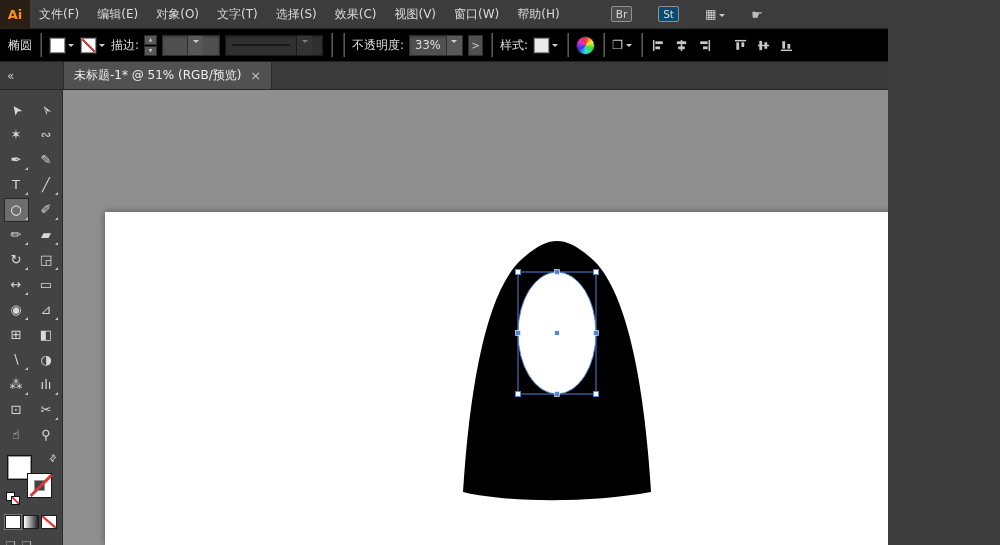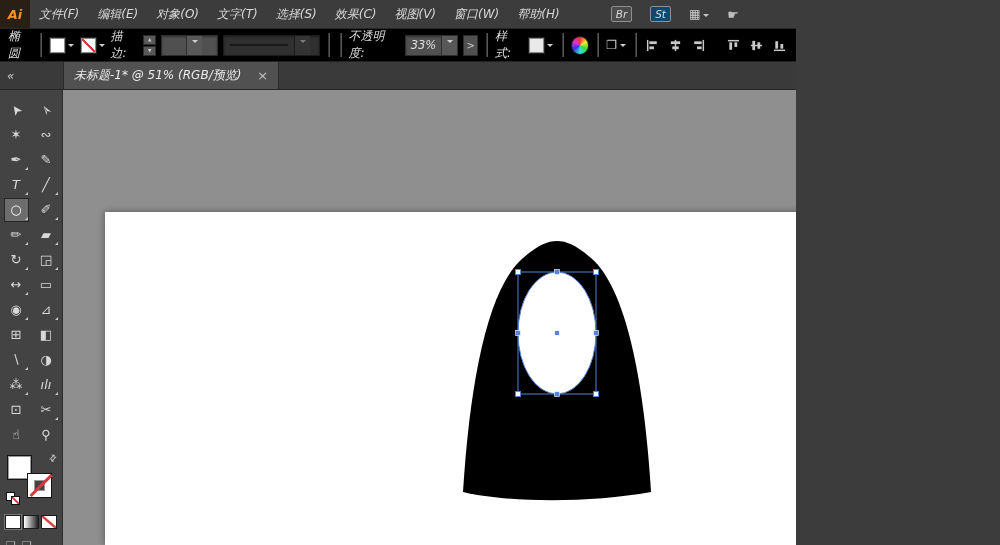--- a/index.html
+++ b/index.html
@@ -1,26 +1,26 @@
 <!DOCTYPE html>
 <html style="--c-selection: #5585d6; --c-artwork: #000000; --c-artboard: #ffffff; --c-canvas_bg: #8f8f8f; --c-panel_bg: #434343; --c-bar_bg: #3c3c3c; --c-none_red: #d63a3a; --c-logo_orange: #ff8f1f;"><head>
 <meta charset="utf-8">
 <style>
   html,body{margin:0;padding:0;}
   body{width:1000px;height:545px;overflow:hidden;background:#3c3c3c;
        font-family:"DejaVu Sans","Liberation Sans",sans-serif;}
-  #app{position:relative;width:796px;height:545px;font-style:italic;}
+  #app{position:relative;width:888px;height:545px;}
 
   
   #menubar{height:28px;display:flex;align-items:center;background:var(--c-bar_bg,#3c3c3c);
            border-bottom:1px solid #282828;color:#d9d9d9;}
   .logo{width:30px;height:28px;display:flex;align-items:center;justify-content:center;
         background:#2a1f14;color:var(--c-logo_orange,#ff8f1f);font-weight:bold;font-size:13px;}
   .menu-item{padding:0 9px;font-size:12px;line-height:28px;cursor:default;}
-  .mb-right{display:flex;align-items:center;gap:18px;margin-left:42px;}
+  .mb-right{display:flex;align-items:center;gap:26px;margin-left:42px;}
   .badge{font-size:10.5px;border:1px solid #909090;border-radius:2px;padding:1px 4px;background:#4c4c4c;}
   .badge.st{background:#0c4a6e;}
   .ws{display:flex;align-items:center;gap:3px;font-size:12px;color:#cfcfcf;}
   .caret-tri{width:0;height:0;border:3.5px solid transparent;border-top-color:#c9c9c9;margin-top:6px;}
   .hand-glyph{font-size:13px;color:#bdbdbd;}
 
   
   #controlbar{height:32px;border-bottom:1px solid #232323;background:#000000;display:flex;
               align-items:center;padding:0 8px;gap:5px;font-size:12px;color:#dedede;overflow:hidden;}
   .cb-sep{width:1px;align-self:stretch;margin:4px 3px;background:#333;box-shadow:1px 0 0 #585858;}
@@ -46,21 +46,21 @@
          background:conic-gradient(#e33,#ee3,#3d3,#3dd,#33d,#d3d,#e33);}
   .docopt{display:flex;align-items:center;gap:2px;color:#ccc;font-size:12px;}
   .alignbtn{width:18px;height:20px;display:flex;align-items:center;justify-content:center;cursor:pointer;}
   .alignbtn svg{width:13px;height:13px;}
   .alignbtn rect{fill:#c8c8c8;}
   .align-gap{width:8px;}
 
   
   #tabbar{height:27px;background:#3a3a3a;border-bottom:1px solid #262626;display:flex;align-items:stretch;font-size:12px;}
   .tab-left{width:63px;display:flex;align-items:center;padding-left:7px;color:#c8c8c8;box-sizing:border-box;}
-  .doc-tab{display:flex;align-items:center;gap:16px;padding:0 10px;background:#515151;
+  .doc-tab{display:flex;align-items:center;gap:9px;padding:0 10px;background:#515151;
            border-left:1px solid #2a2a2a;border-right:1px solid #2a2a2a;color:#ececec;}
   .tab-close{color:#c4c4c4;font-size:13px;line-height:1;cursor:pointer;}
 
   
   #main{position:absolute;top:90px;left:0;right:0;bottom:0;display:flex;}
   #toolpanel{width:63px;background:var(--c-panel_bg,#434343);border-right:1px solid #2d2d2d;
              box-sizing:border-box;position:relative;}
   #tools{display:grid;grid-template-columns:25px 25px;gap:1px 5px;justify-content:center;padding-top:8px;}
   .tool{position:relative;width:25px;height:24px;text-align:center;cursor:pointer;}
   .tool .tg{display:inline-block;width:100%;line-height:24px;font-size:13px;color:#d8d8d8;}

